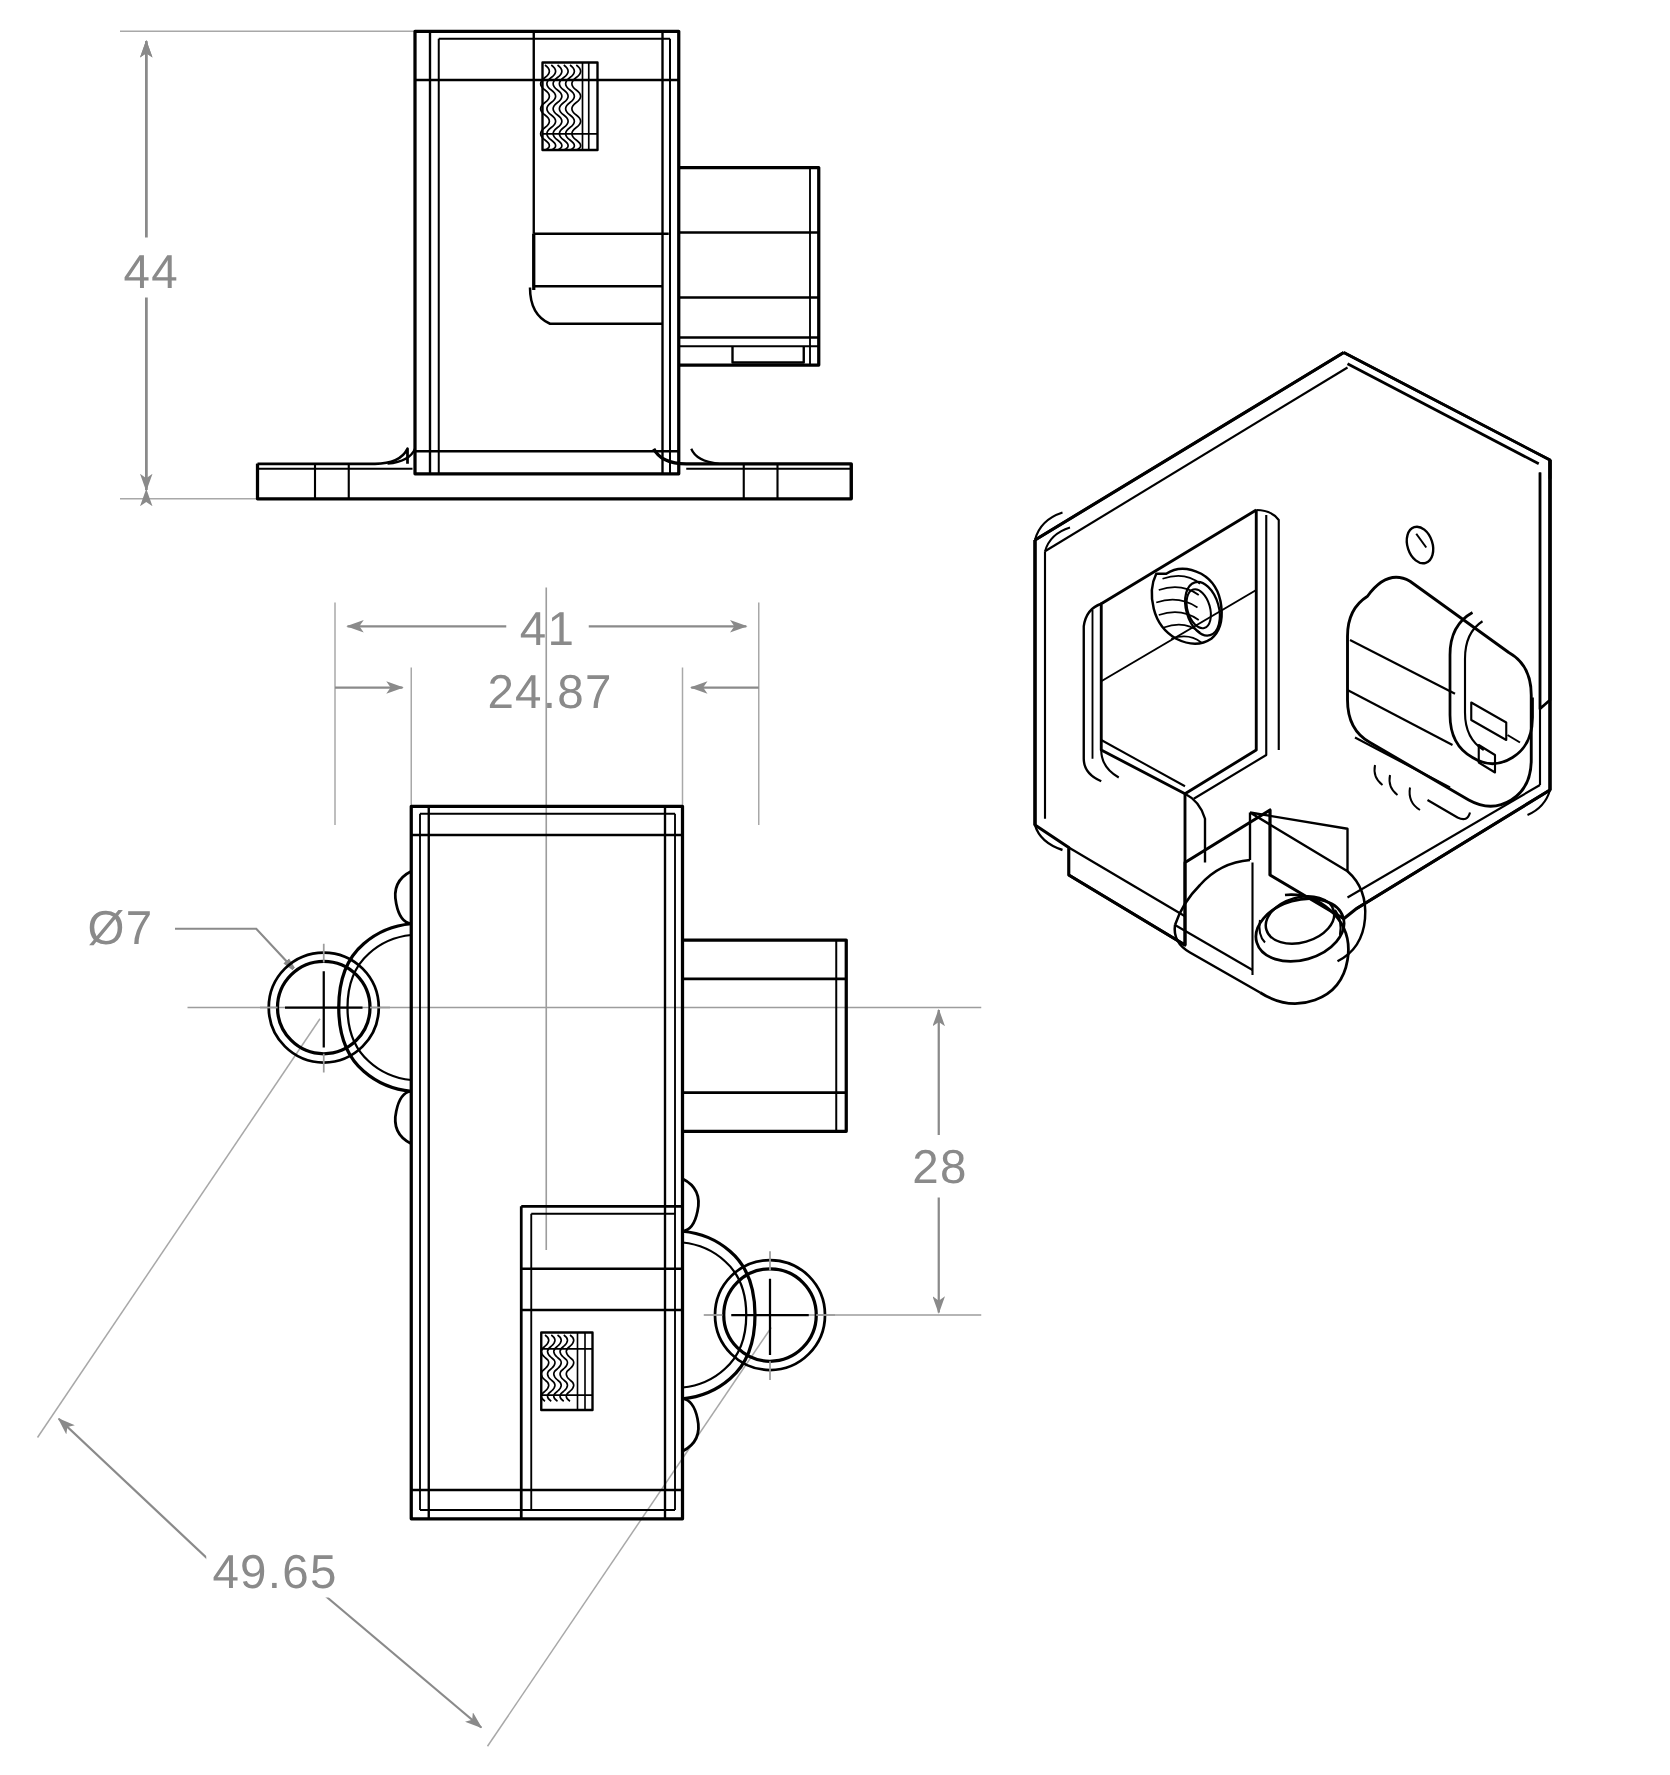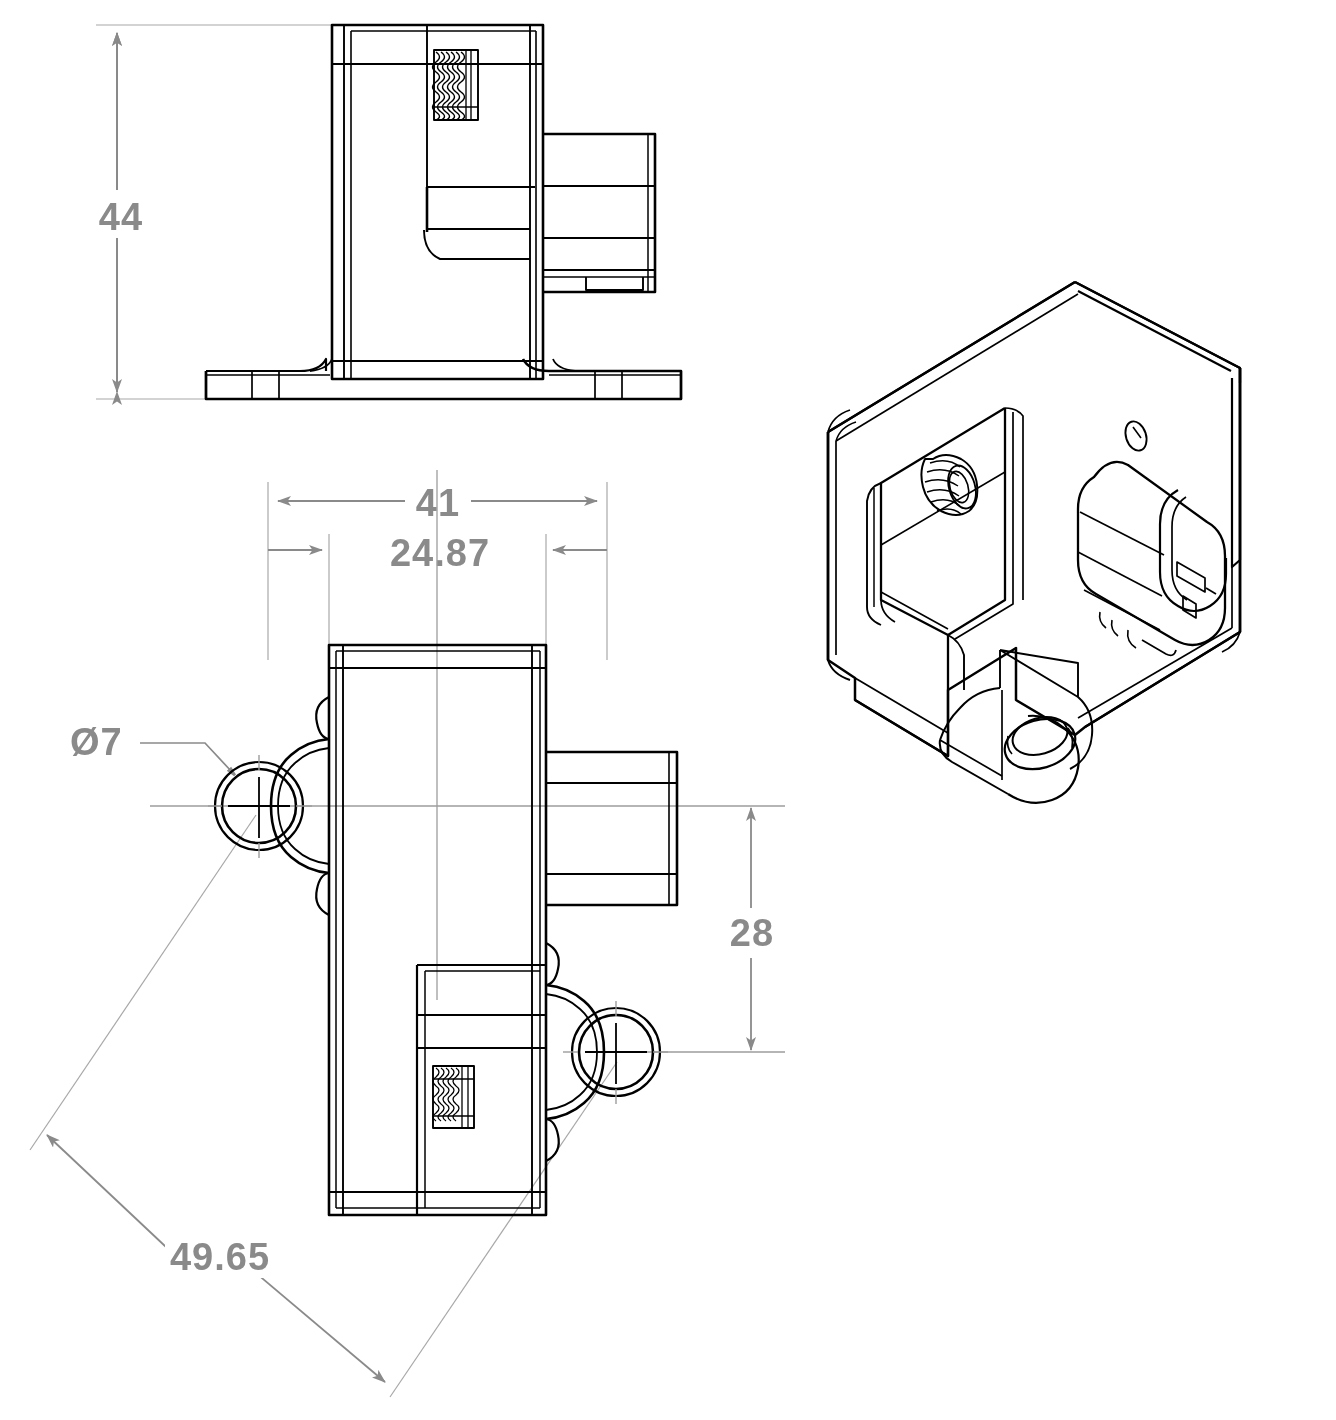--- a/index.html
+++ b/index.html
@@ -9,21 +9,20 @@
   }
   body {
     font-family: "Liberation Sans", sans-serif;
   }
   #sheet {
     position: relative;
     width: 1336px;
     height: 1420px;
     background: #ffffff;
     overflow: hidden;
-    font-weight: bold;
   }
   #drawing {
     position: absolute;
     left: 0;
     top: 0;
     width: 1336px;
     height: 1420px;
   }
   .dim-text {
     font-family: "Liberation Sans", sans-serif;

